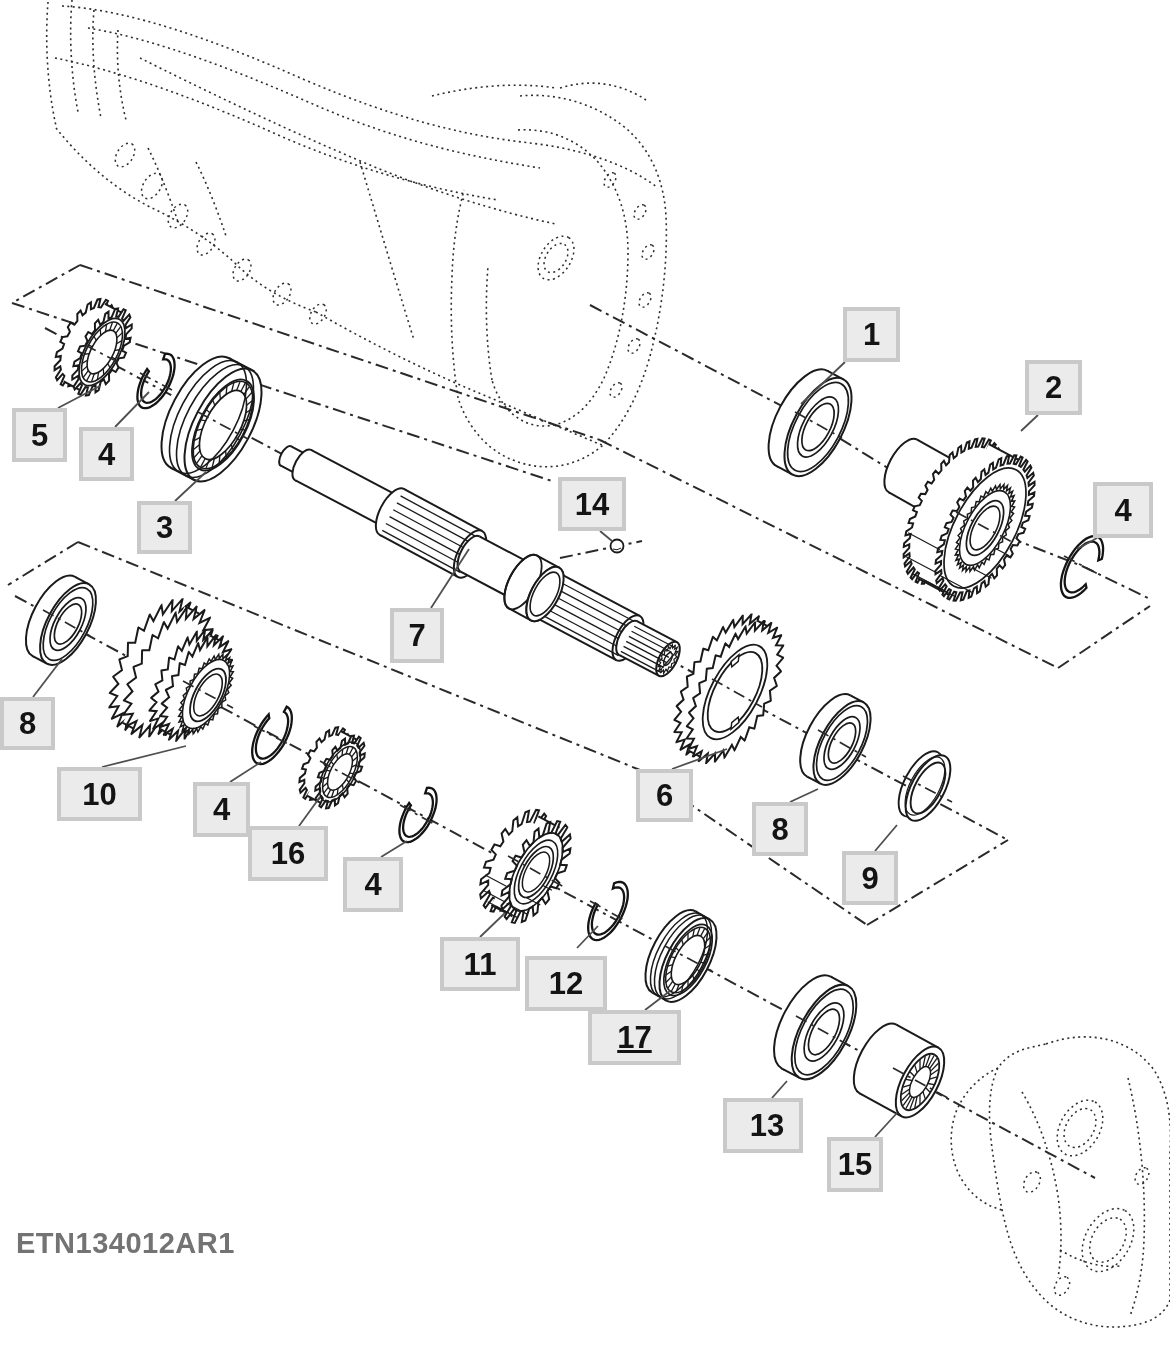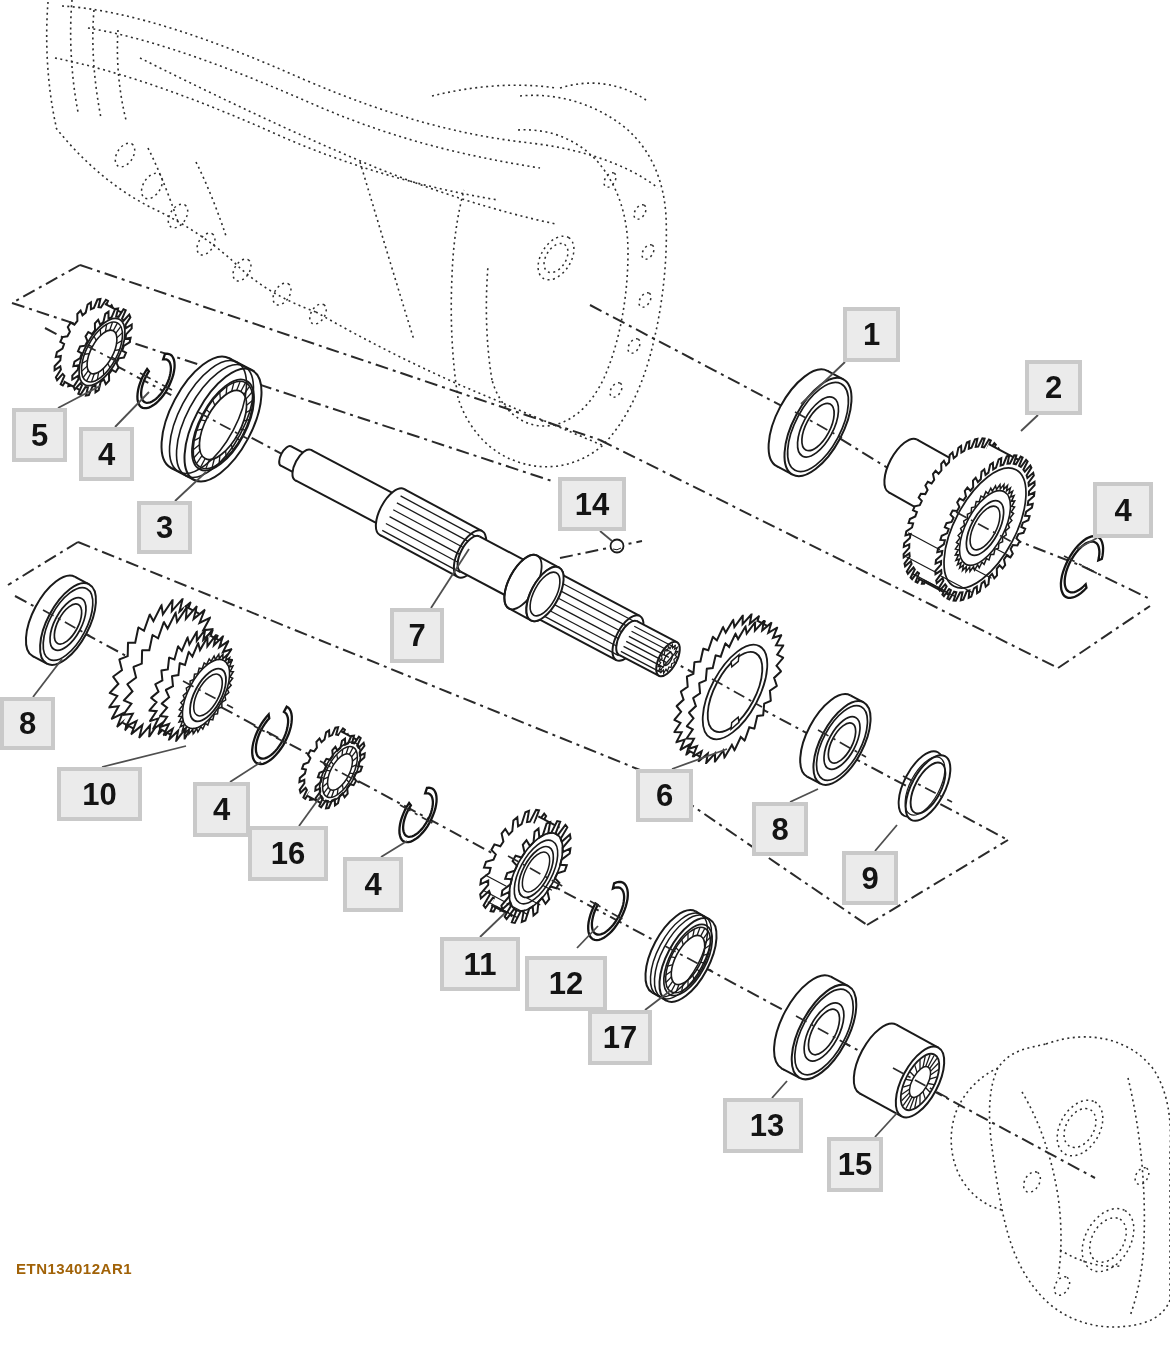--- a/index.html
+++ b/index.html
@@ -2,21 +2,21 @@
 <html><head>
 <meta charset="utf-8">
 <style>
   html,body{margin:0;padding:0;background:#fff;}
   .stage{position:relative;width:1170px;height:1366px;background:#fff;overflow:hidden;
          font-family:"Liberation Sans",sans-serif;}
   .stage svg{position:absolute;left:0;top:0;}
   .callout{position:absolute;box-sizing:border-box;display:flex;align-items:center;justify-content:center;
            background:#ebebeb;border:4px solid #c9c9c9;color:#141414;font-weight:bold;font-size:31px;
            line-height:1;user-select:none;}
-  .figure-code{position:absolute;left:16px;top:1260px;font-weight:bold;font-size:15px;color:#a16207;
+  .figure-code{position:absolute;left:16px;top:1227px;font-weight:bold;font-size:29px;color:#737373;
                letter-spacing:0.5px;}
 </style>
 </head>
 <body>
 
 <div class="stage">
   <svg id="diagram" width="1170" height="1366" viewBox="0 0 1170 1366">
       <g>
         <path d="M 62,6 C 130,10 215,40 305,80 C 395,118 460,135 530,143 C 575,148 625,162 658,188" fill="none" stroke="#2e2e2e" stroke-width="1.6" stroke-dasharray="2 3.5"></path>
         <path d="M 88,28 C 160,40 240,72 322,108 C 398,140 465,156 540,168" fill="none" stroke="#2e2e2e" stroke-width="1.6" stroke-dasharray="2 3.5"></path>
@@ -534,21 +534,21 @@
       </div>
       <div class="callout" style="left: 842px; top: 851px; width: 56px; height: 54px;">
         <span>9</span>
       </div>
       <div class="callout" style="left: 440px; top: 937px; width: 80px; height: 54px;">
         <span>11</span>
       </div>
       <div class="callout" style="left: 525px; top: 948px; width: 82px; height: 55px; margin-top: 8px;">
         <span>12</span>
       </div>
-      <div class="callout" style="left: 588px; top: 1010px; width: 64px; height: 55px;">
+      <div class="callout" style="left: 588px; top: 1010px; width: 93px; height: 55px; text-decoration: underline;">
         <span>17</span>
       </div>
       <div class="callout" style="left: 723px; top: 1098px; width: 80px; height: 55px; padding-left: 8px;">
         <span>13</span>
       </div>
       <div class="callout" style="left: 827px; top: 1137px; width: 56px; height: 55px;">
         <span>15</span>
       </div>
     </div>
   <div class="figure-code">ETN134012AR1</div>

